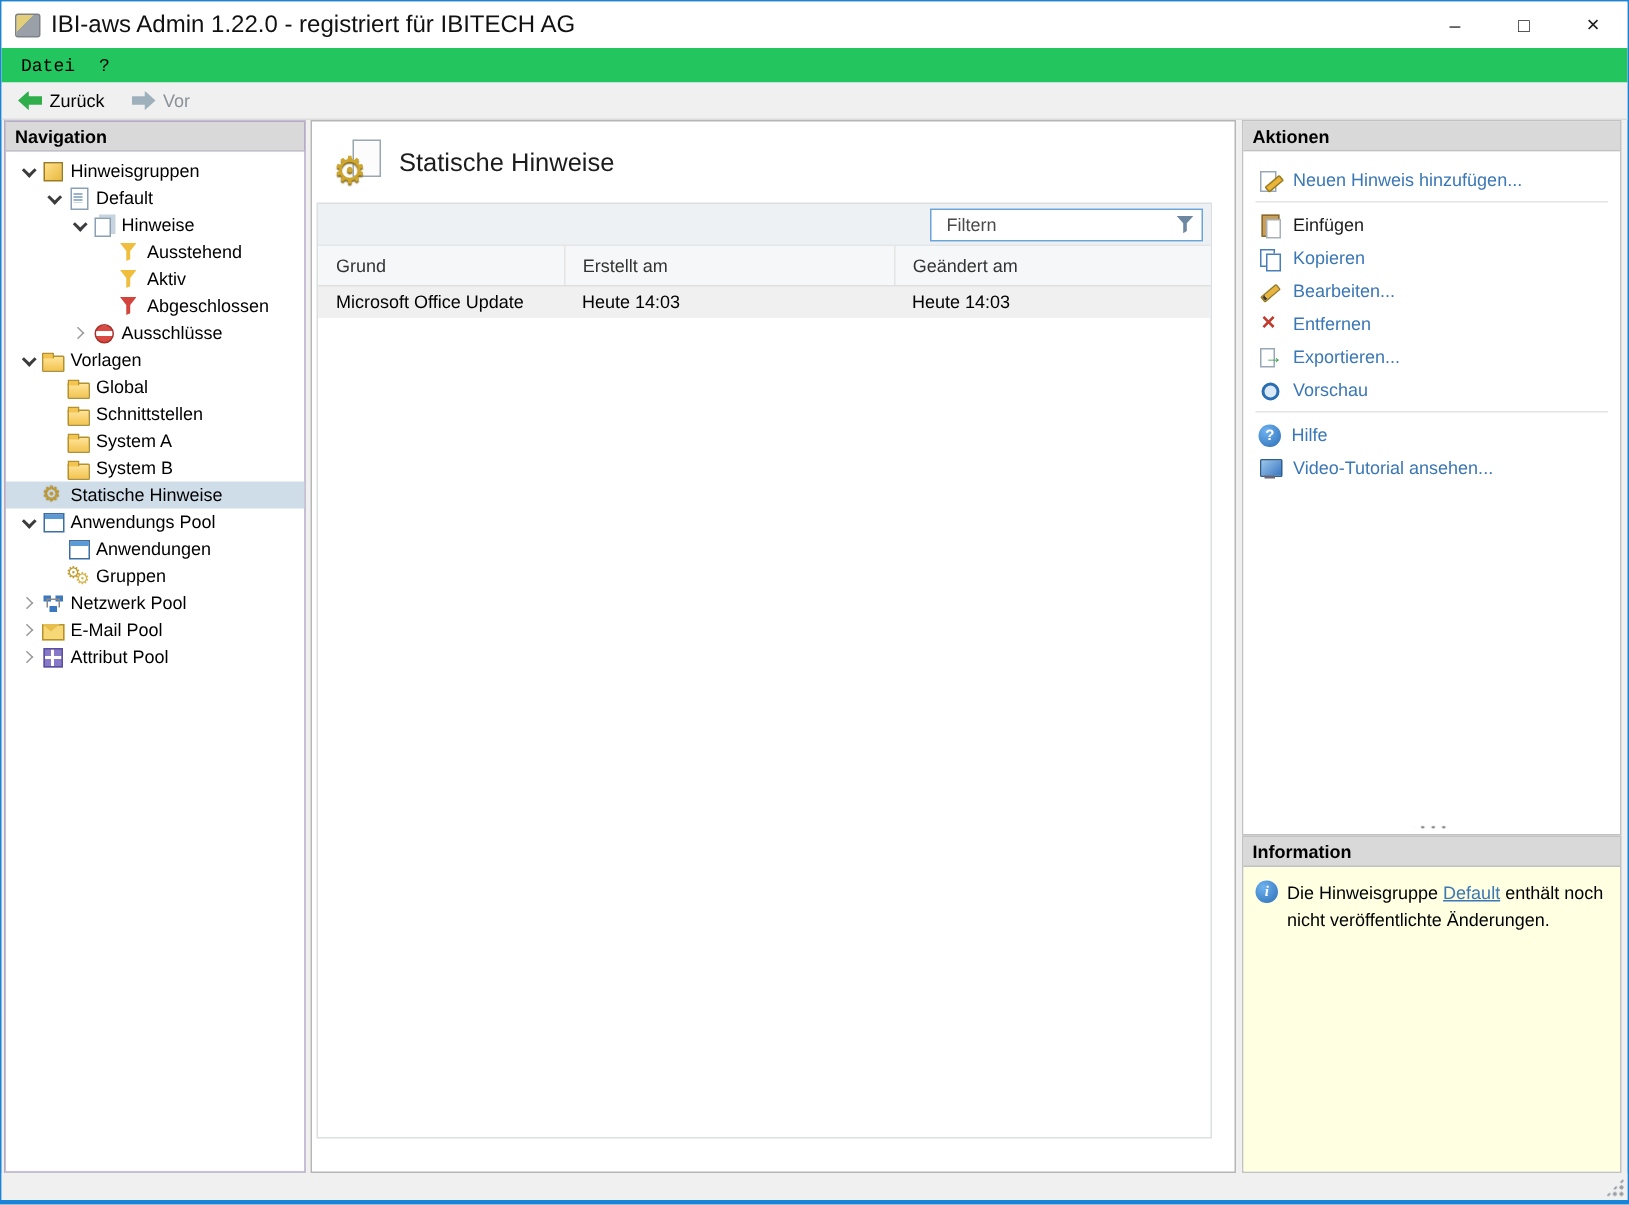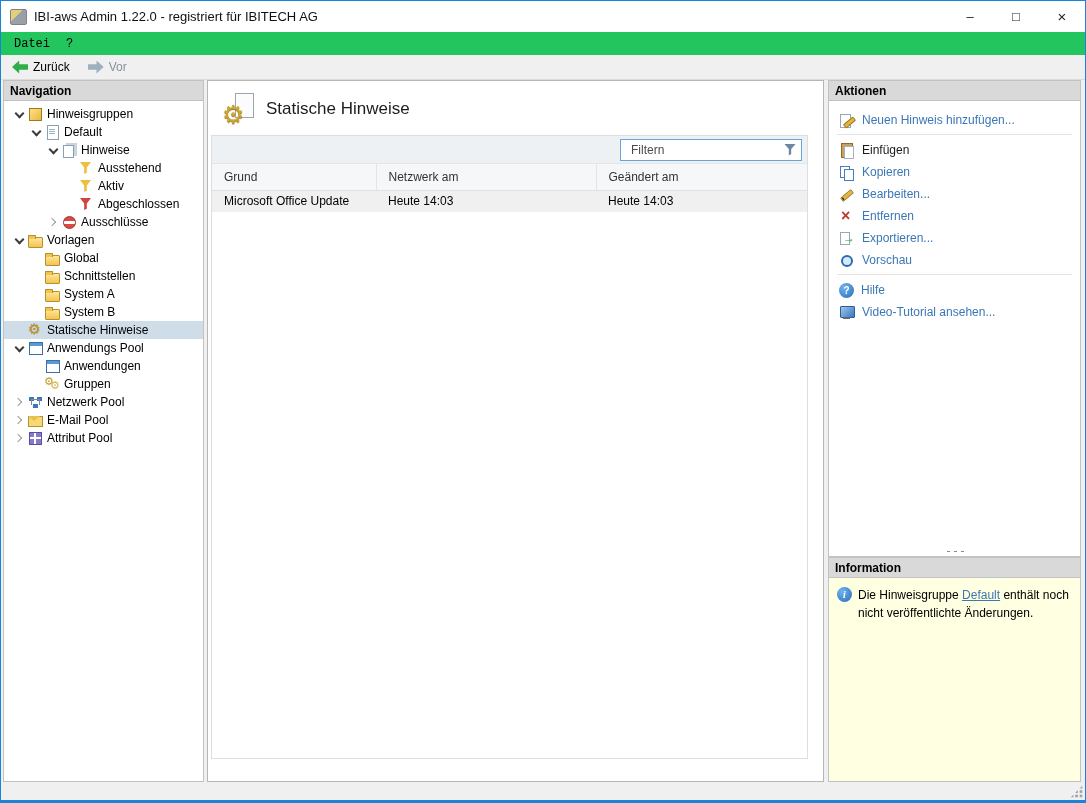--- a/index.html
+++ b/index.html
@@ -4,21 +4,21 @@
 <style>
   *{margin:0;padding:0;box-sizing:border-box;}
   body{font-family:"Liberation Sans",sans-serif;font-size:12px;color:#000;background:#9a9a9a;}
   .window{position:relative;width:1086px;height:803px;background:#f0f0f0;
           border:1px solid var(--accent,#1883d7);border-bottom-width:3px;overflow:hidden;}
 
   
   .titlebar{height:31px;background:#fff;display:flex;align-items:center;}
   .app-icon{width:17px;height:16px;margin:0 7px 0 9px;flex:none;border-radius:2px;
             background:linear-gradient(135deg,#e3cf7a 0 40%,#9aa0a8 40%);border:1px solid #7e8288;}
-  .title-text{flex:1;font-size:13px;color:#111;white-space:nowrap;overflow:hidden;}
+  .title-text{flex:1;font-size:16px;color:#111;white-space:nowrap;overflow:hidden;}
   .win-controls{display:flex;height:100%;}
   .win-btn{width:46px;height:100%;display:flex;align-items:center;justify-content:center;
            font-size:13px;color:#222;cursor:default;}
   .win-btn.close{font-size:15px;}
 
   
   .menubar{height:23px;background:#22c55e;display:flex;align-items:center;padding-left:5px;font-family:Liberation Mono, monospace;}
   .menu-item{padding:3px 8px;}
   .toolbar{height:25px;background:#f0f0f0;display:flex;align-items:center;padding-left:6px;gap:8px;
            border-bottom:1px solid #dcdcdc;}
@@ -321,21 +321,21 @@
         </div>
         <table class="notices">
           <colgroup>
               <col class="c1">
               <col class="c2">
               <col class="c3">
             </colgroup>
           <thead>
             <tr>
               <th>Grund</th>
-              <th>Netzwerk am</th>
+              <th>Erstellt am</th>
               <th>Geändert am</th>
             </tr>
           </thead>
           <tbody>
               <tr class="data-row">
                 <td>Microsoft Office Update</td>
                 <td>Heute 14:03</td>
                 <td>Heute 14:03</td>
               </tr>
             </tbody>

